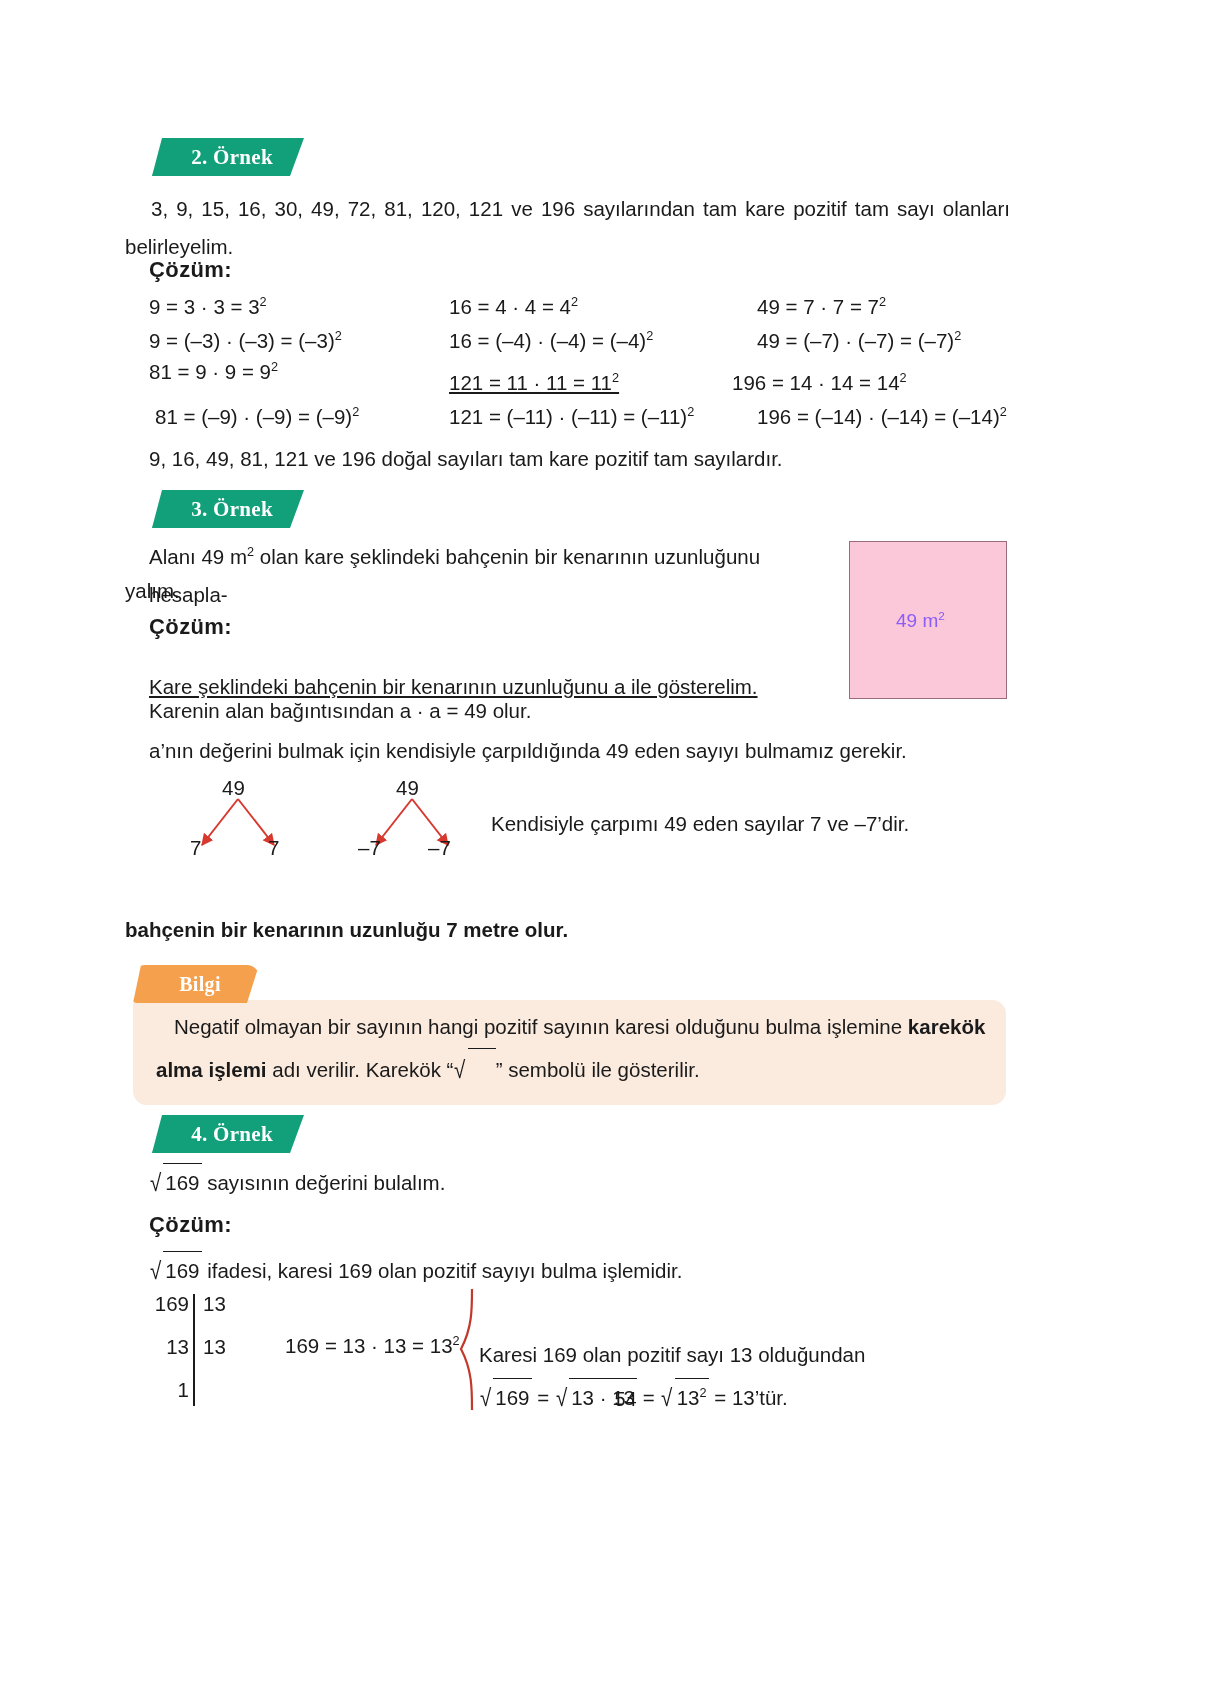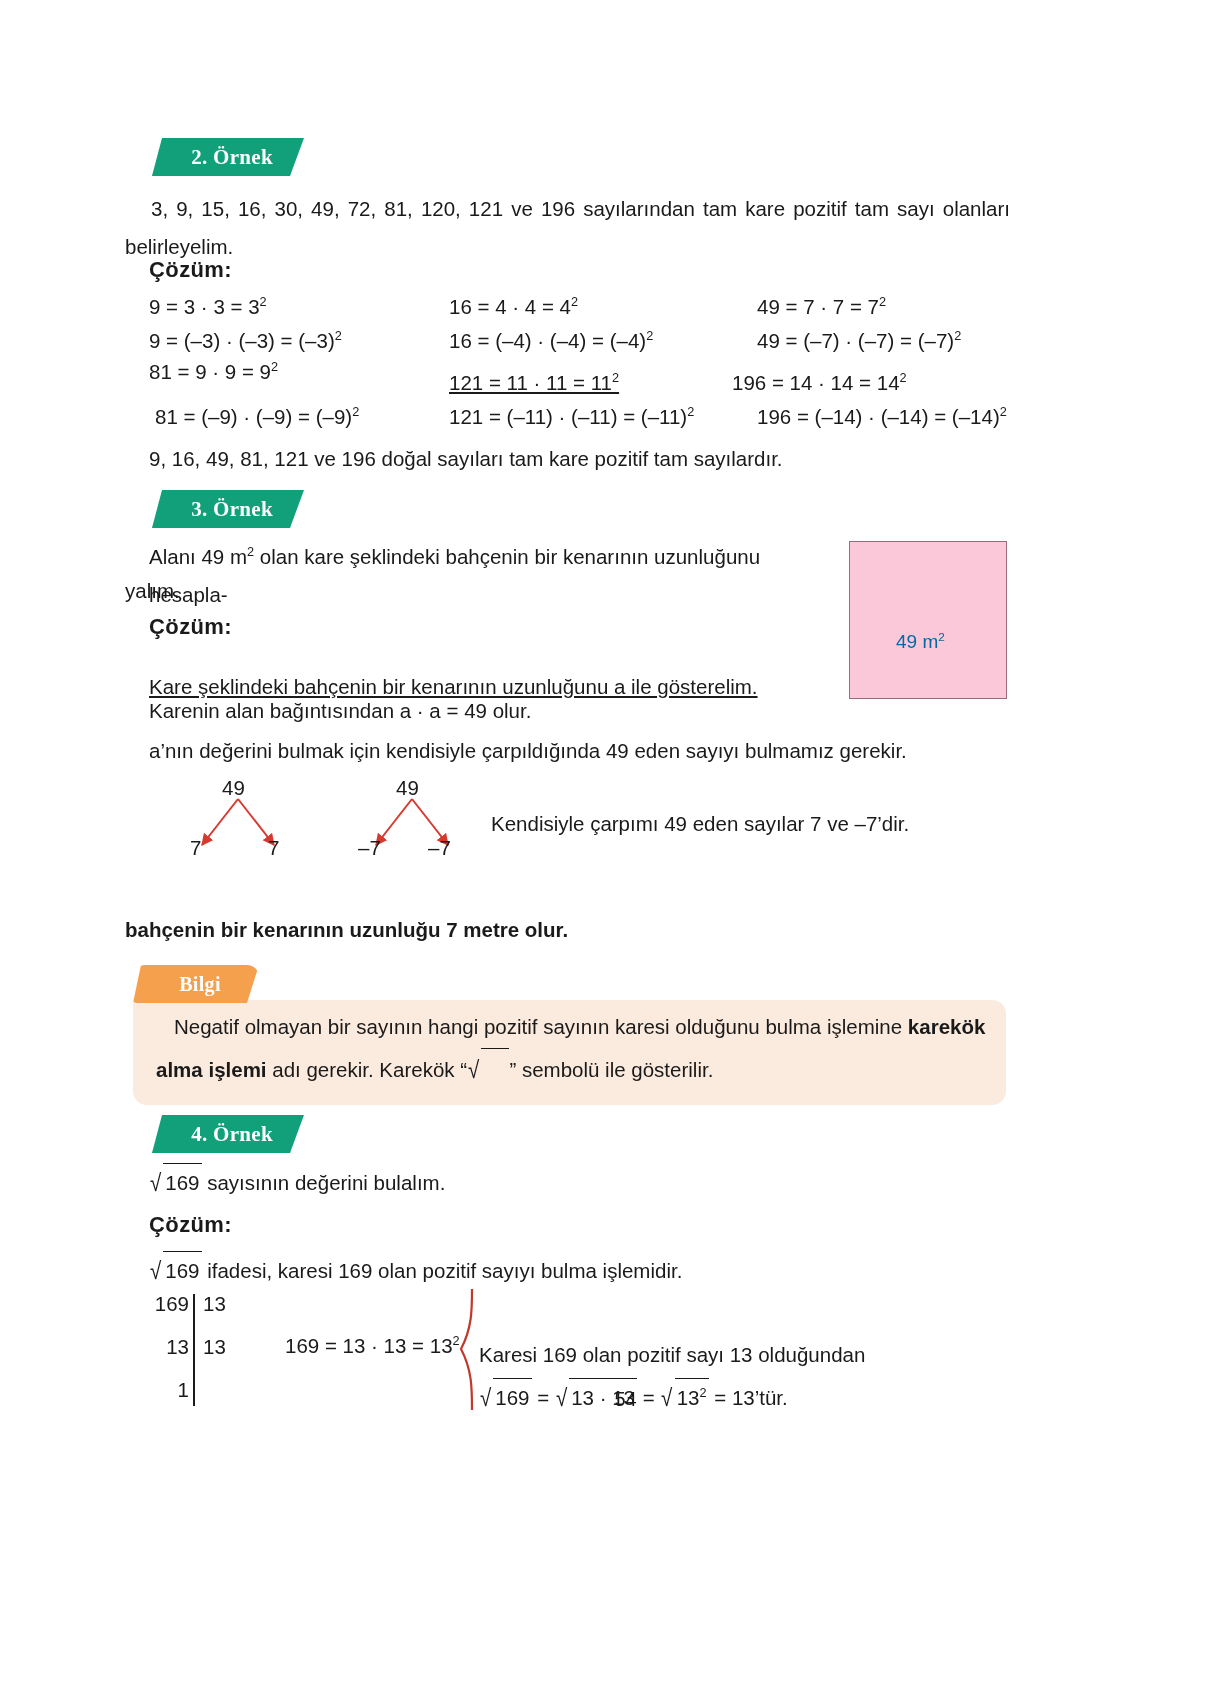--- a/index.html
+++ b/index.html
@@ -84,23 +84,22 @@
   
   .pink-square {
     position: absolute;
     background: #fbc8da;
     border: 1.6px solid #9a6b7b;
     box-sizing: border-box;
   }
   .pink-label {
     position: absolute;
     font-size: 19px;
-    color: #0369a1;
-    white-space: nowrap;
-    margin-top: 21px;
+    color: #8b5cf6;
+    white-space: nowrap;
   }
 
   
   .bilgi-body {
     position: absolute;
     background: #fbeade;
     border-radius: 0 14px 14px 14px;
   }
   .bilgi-text {
     position: absolute;
@@ -247,21 +246,21 @@
 
   <div class="para nojust" style="left:491px; top:805px; width:520px;">Kendisiyle çarpımı 49 eden sayılar 7 ve –7’dir.</div>
 
   <div class="para nojust" style="left:125px; top:911px; width:888px;font-weight:bold;">bahçenin bir kenarının uzunluğu 7 metre olur.</div>
 
   <div class="bilgi-body" style="left:133px; top:1000px; width:873px; height:105px;"></div>
   <div class="tag tag-orange" style="left:133px; top:965px; width:126px;">Bilgi</div>
 
   <div class="bilgi-text" style="left:156px; top:1006px; width:830px;">
     <span style="display:inline-block;width:18px;"></span><span>Negatif olmayan bir sayının hangi pozitif sayının karesi olduğunu bulma işlemine </span><span class="bold">karekök alma</span>
-    <span class="bold">işlemi</span><span> adı gerekir. Karekök “</span><span class="rad"><span class="sym">√</span><span class="bar" style="width:24px;">&nbsp;</span></span><span>” sembolü ile gösterilir.</span>
+    <span class="bold">işlemi</span><span> adı verilir. Karekök “</span><span class="rad"><span class="sym">√</span><span class="bar" style="width:24px;">&nbsp;</span></span><span>” sembolü ile gösterilir.</span>
   </div>
 
   <div class="tag tag-green" style="left:152px; top:1115px; width:152px;">4. Örnek</div>
 
   <div class="para nojust" style="left:149px; top:1163px; width:700px;">
     <span class="rad"><span class="sym">√</span><span class="bar">169</span></span><span> sayısının değerini bulalım.</span>
   </div>
 
   <div class="cozum" style="left:149px; top:1212px;">Çözüm:</div>
 

